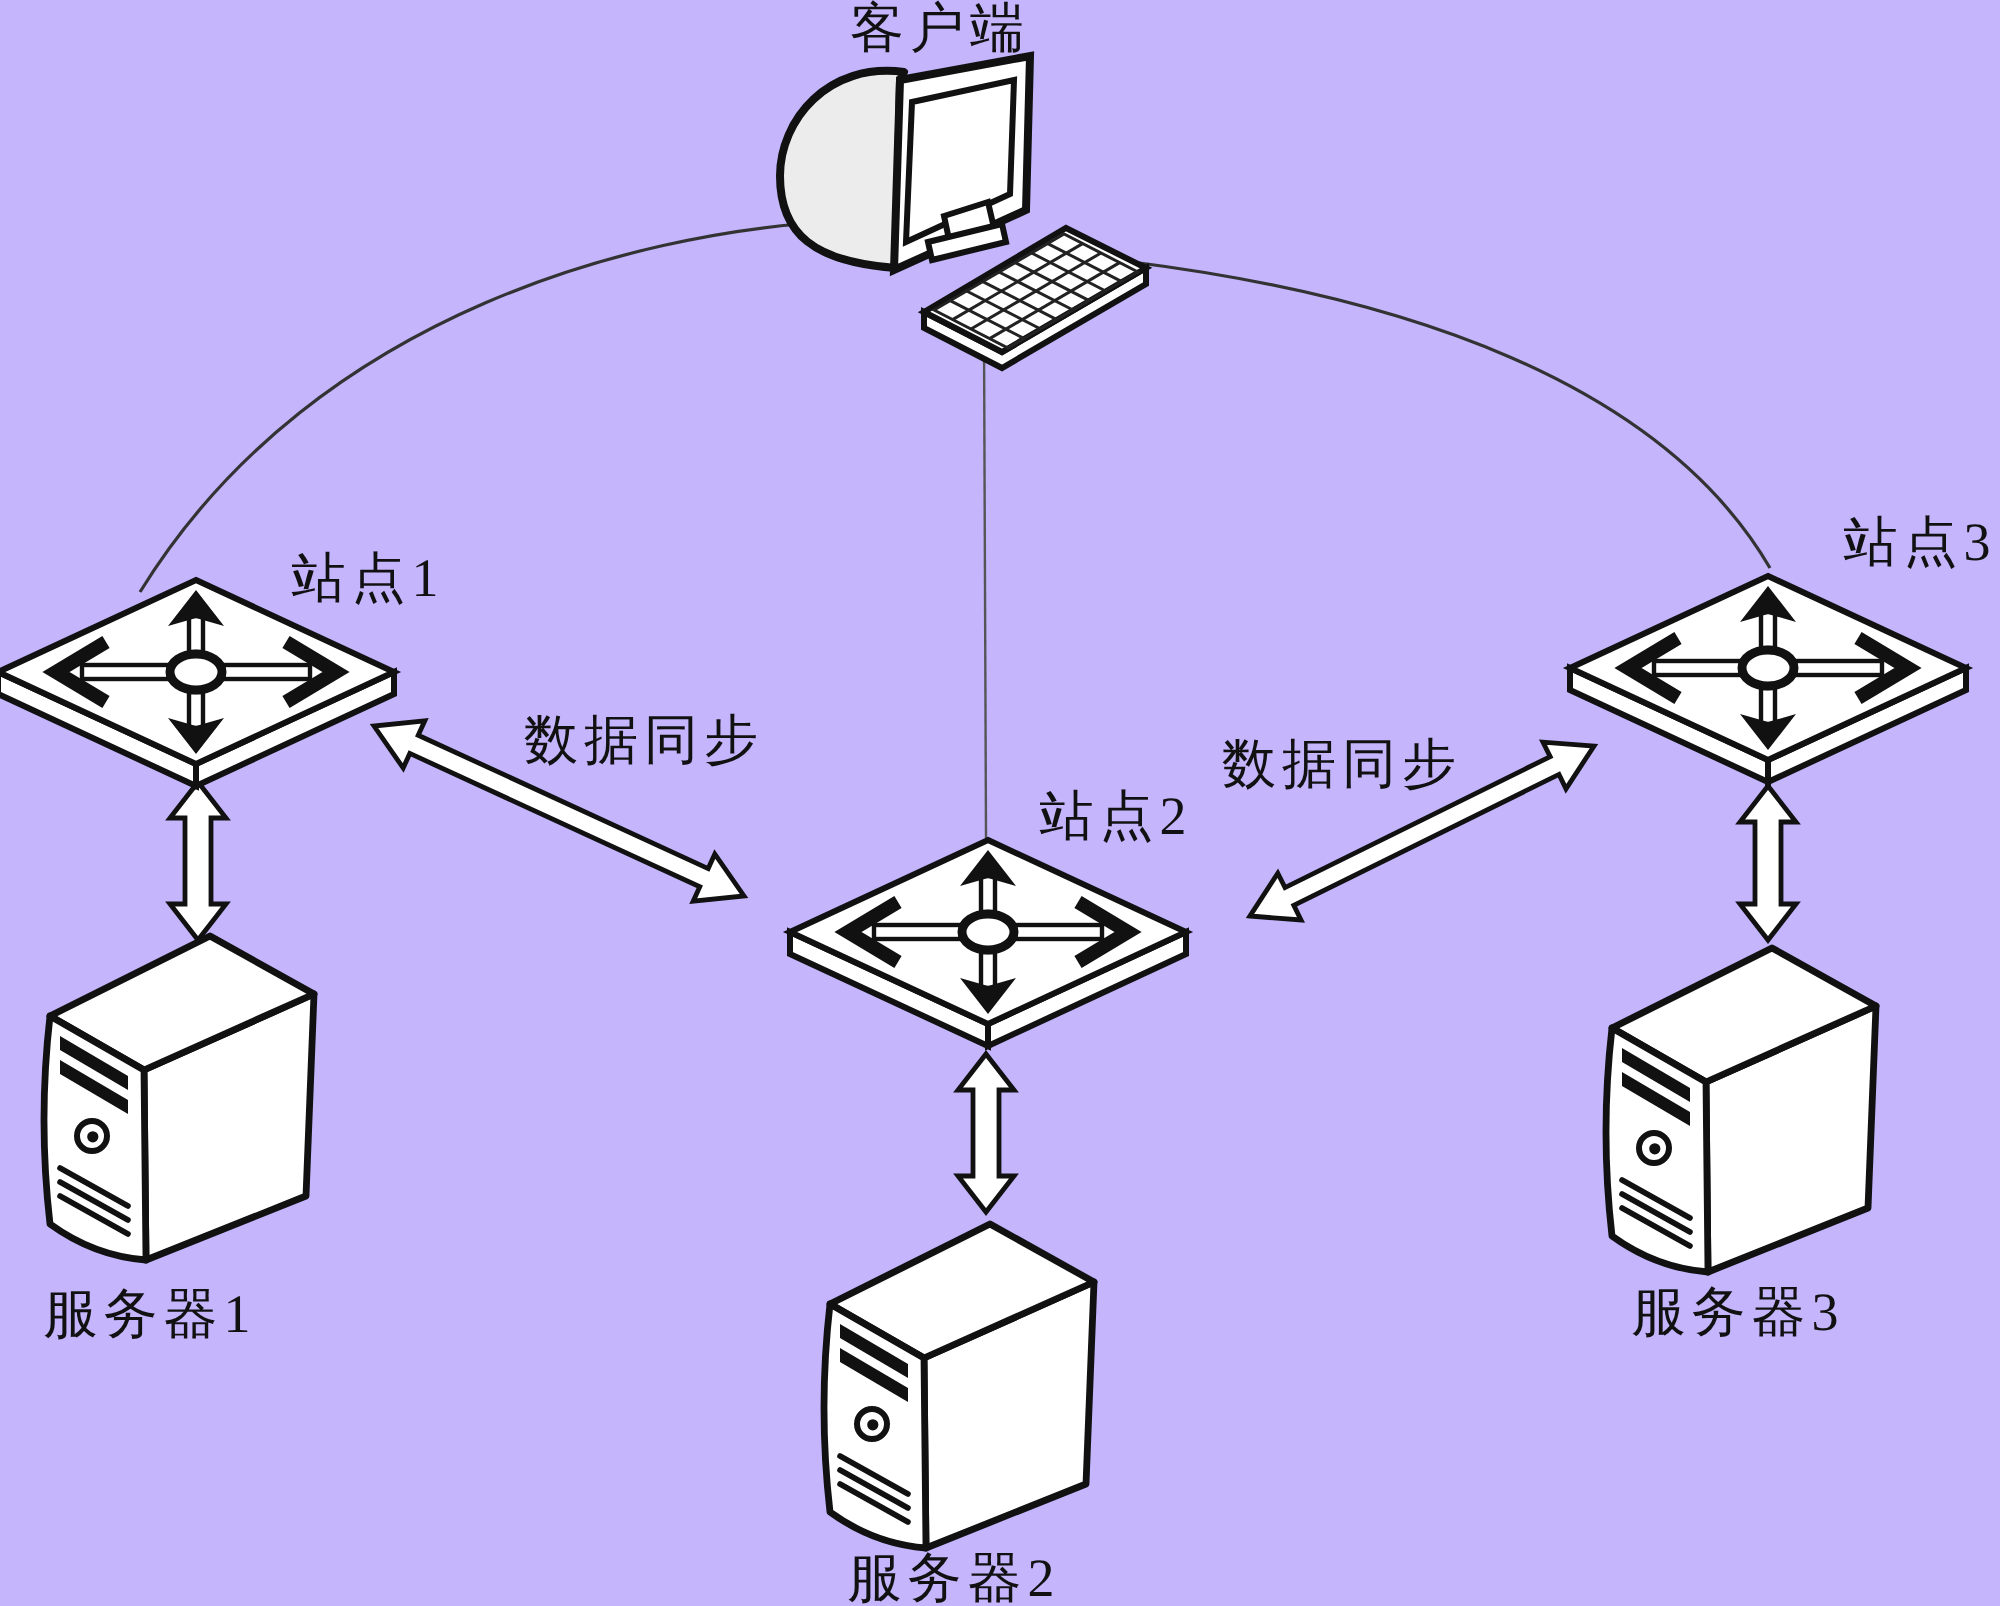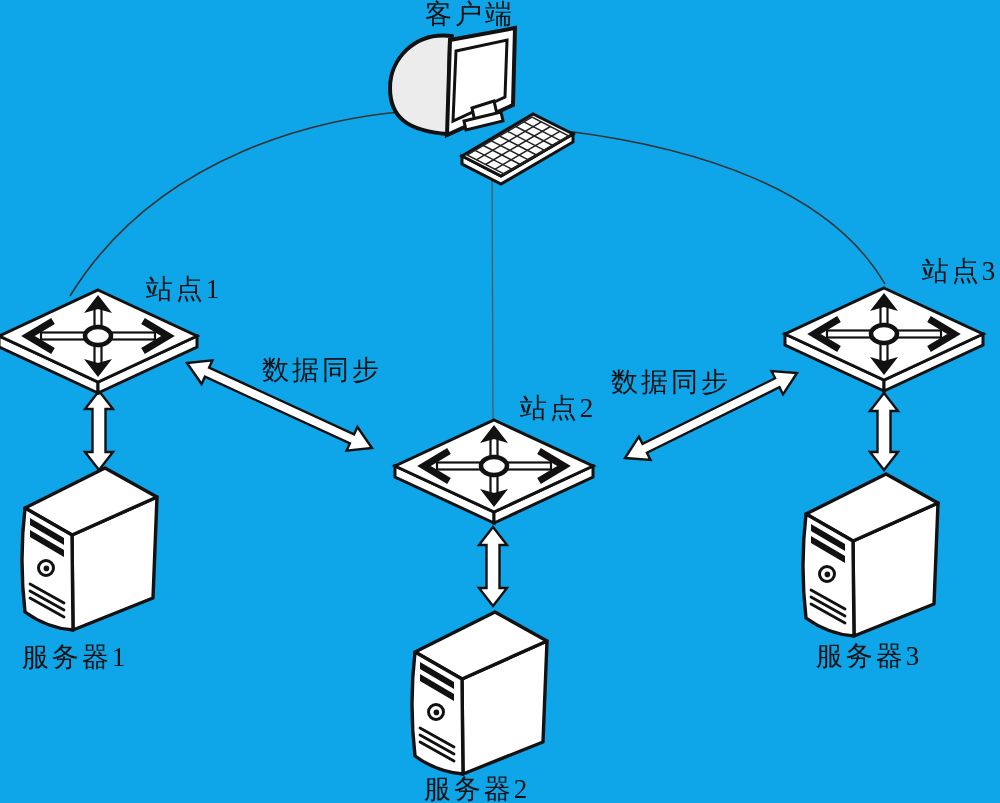--- a/index.html
+++ b/index.html
@@ -1,16 +1,16 @@
 <!DOCTYPE html>
 <html><head>
 <meta charset="utf-8">
 <style>
   html,body{margin:0;padding:0;background:#ffffff;}
-  .stage{width:1000px;height:803px;position:relative;background:#0ea5e9;overflow:hidden;}
+  .stage{width:1000px;height:803px;position:relative;background:#c4b5fd;overflow:hidden;}
   svg{display:block;}
   
   .thin-link{fill:none;stroke:#333333;stroke-width:1.6;}
   .drop-link{fill:none;stroke:#555555;stroke-width:1.2;}
   .holo{fill:#ffffff;stroke:#111111;stroke-width:2.4;stroke-linejoin:miter;}
   
   .face{fill:#ffffff;stroke:#111111;stroke-width:3;stroke-linejoin:miter;}
   .shaft{fill:#ffffff;stroke:#111111;stroke-width:2.2;}
   .solid{fill:#111111;stroke:none;}
   .chev{fill:none;stroke:#111111;stroke-width:7;stroke-linejoin:miter;stroke-linecap:butt;}

